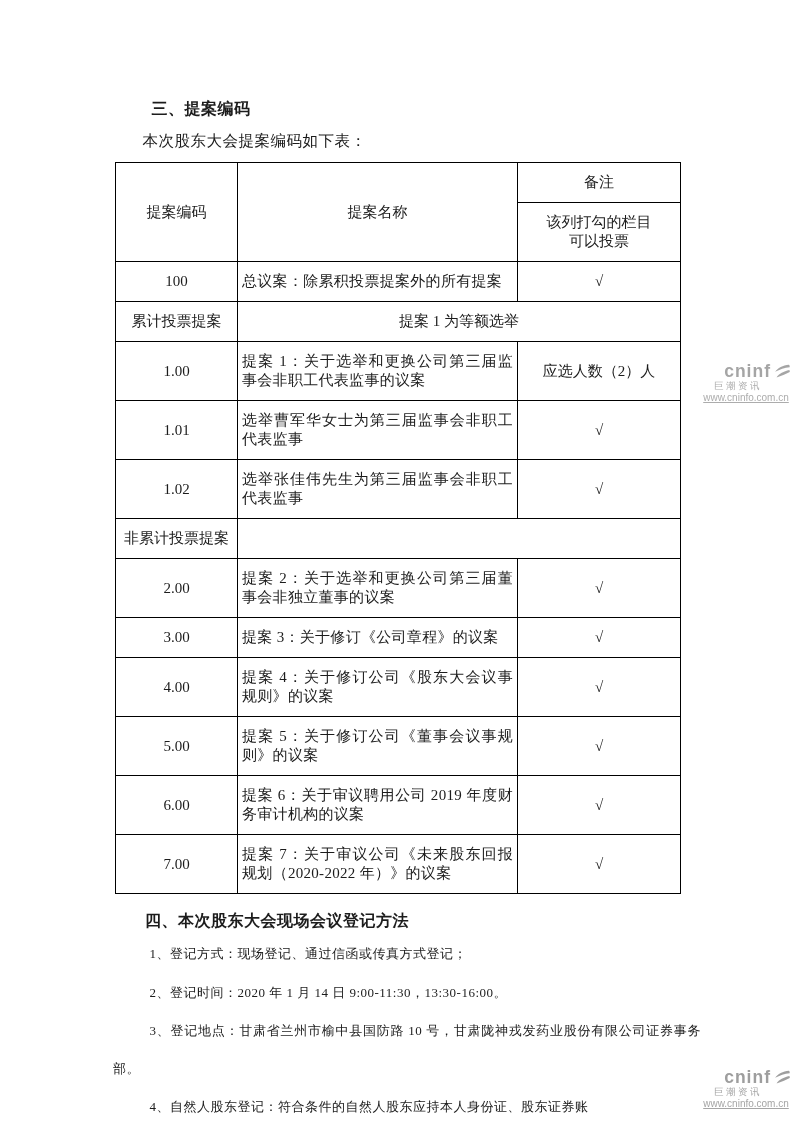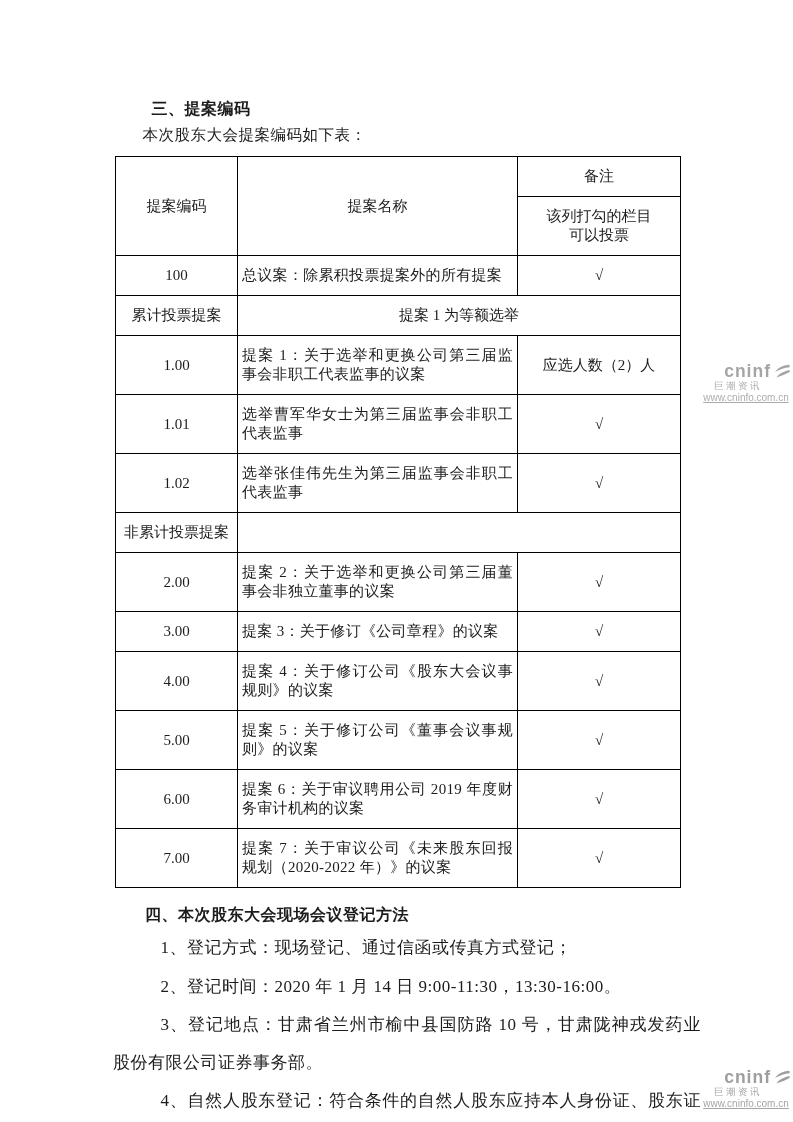--- a/index.html
+++ b/index.html
@@ -10,21 +10,21 @@
     color:#1c1c1c;
   }
   .page { position:absolute; inset:0; background:#ffffff; }
   .content { padding:90px 92px 0 113px; }
 
   
   .intro-line { font-size:15.5px; line-height:38px; text-align:justify; text-align-last:justify; letter-spacing:0.5px; }
   .intro-line.last { text-align:left; text-align-last:left; }
 
   .sec-heading { font-weight:bold; font-size:16px; line-height:26px; margin-top:6px; text-indent:2.4em; letter-spacing:0.5px; }
-  .lead { font-size:15.5px; line-height:26px; text-indent:1.9em; letter-spacing:0.5px; }
+  .lead { font-size:15.5px; line-height:26px; margin-top:6px; text-indent:1.9em; letter-spacing:0.5px; }
 
   
   table.proposals {
     border-collapse:collapse; table-layout:fixed;
     width:565px; margin:8px 0 0 2px;
     font-size:15px;
   }
   table.proposals td, table.proposals th {
     border:1px solid #000; vertical-align:middle;
     line-height:19px; padding:10px 4px;
@@ -34,21 +34,21 @@
   .cell-center { text-align:center; }
   .cell-name { text-align:justify; padding:4px 4px 4px 8px; letter-spacing:0.3px; }
   .bold { font-weight:bold;margin-top:36px; }
   th.hdr { font-weight:bold; text-align:center; }
   th.hdr-remark-top { line-height:20px; padding:1px 2px; }
   th.hdr-remark-sub { line-height:20px; padding:1px 2px; }
   td.tick { text-align:center; font-size:15px; }
 
   
   .sec4-heading { font-weight:bold; font-size:16px; line-height:26px; margin-top:14px; text-indent:2em; letter-spacing:0.5px; }
-  .reg-item { font-size:17px; line-height:37.5px; text-align:justify; text-indent:2.8em; letter-spacing:0.5px; margin-top:1px; }
+  .reg-item { font-size:13px; line-height:37.5px; text-align:justify; text-indent:2.8em; letter-spacing:0.5px; margin-top:1px; }
 
   
   .wm { position:absolute; text-align:center; color:#a5a5a5;
         font-family:"Liberation Sans","DejaVu Sans",sans-serif; width:90px; }
   .wm-mid { top:352px; right:2px; opacity:0.92; }
   .wm-bottom { bottom:12px; right:2px; }
   .wm-row { display:flex; align-items:center; justify-content:flex-end;margin-top:10px; }
   .wm-logo { font-weight:bold; font-size:17.5px; letter-spacing:1px; color:#9e9e9e; line-height:18px; }
   .wm-swoosh { width:19px; height:17px; margin-left:1px; }
   .wm-brand { font-size:9.5px; letter-spacing:2.5px; color:#a5a5a5; line-height:11px; padding-right:16px; }

